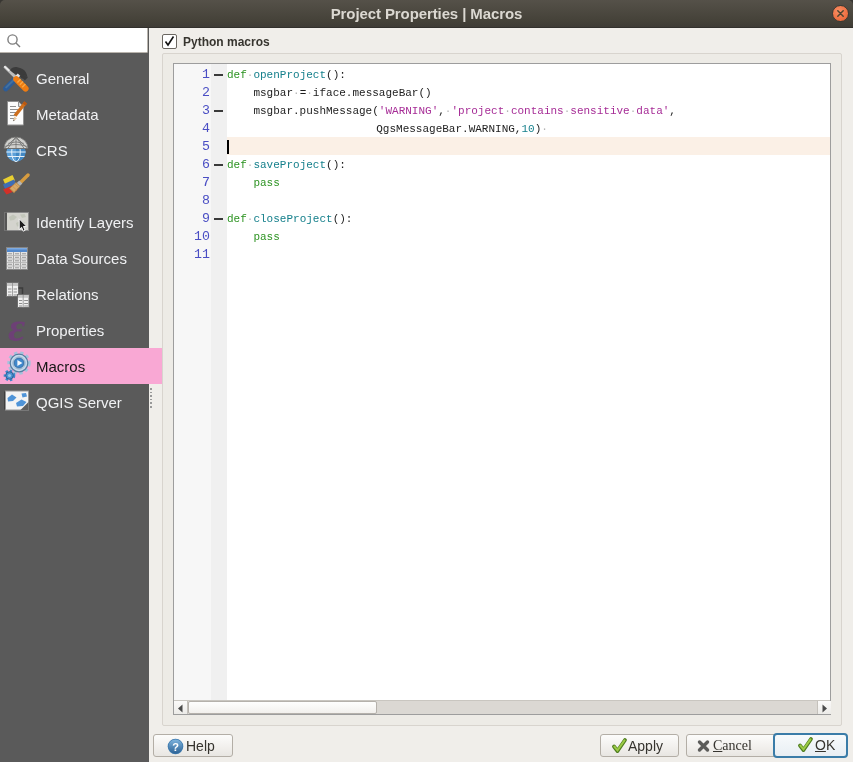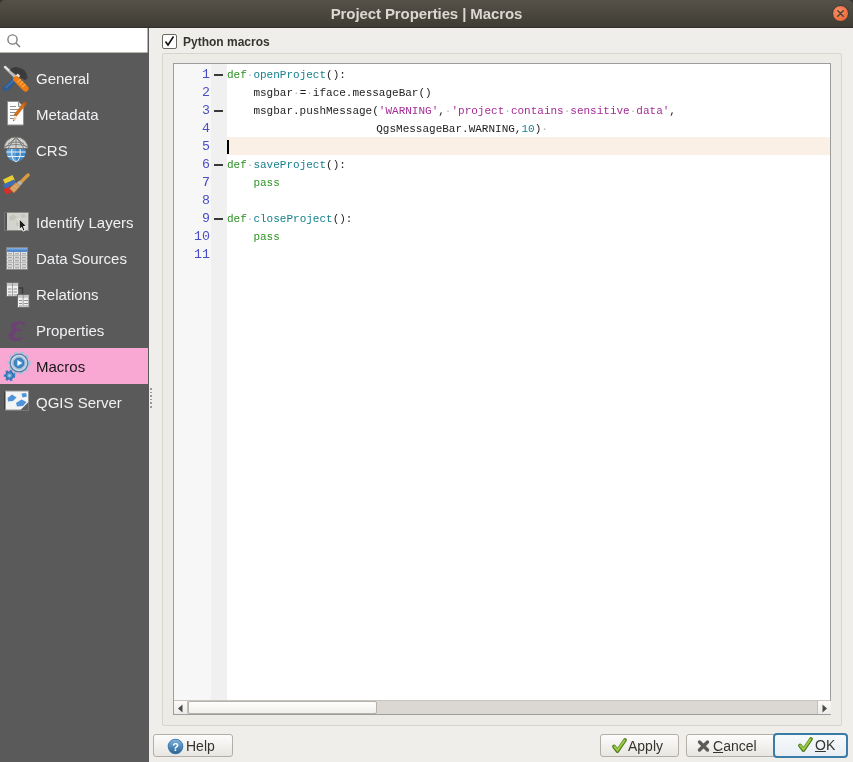--- a/index.html
+++ b/index.html
@@ -14,21 +14,21 @@
   #title{width:100%;text-align:center;top:5px;left:0;
     font-size:15px;font-weight:bold;color:#dbd8d1;letter-spacing:-0.1px;}
   #closebtn{right:4px;top:5px;width:17px;height:17px;border-radius:50%;
     background:radial-gradient(circle at 40% 35%, #f89066, #ef7346 55%, #e2602f);
     border:1px solid #3c3a33;box-sizing:border-box;}
   
   #sidebar{left:0;top:28px;width:149px;height:734px;background:#5a5a5a;}
   #search{left:0;top:28px;width:148px;height:25px;background:#fff;
     border-bottom:1px solid #b8b3ac;border-right:1px solid #b8b3ac;
     box-sizing:border-box;border-radius:0 0 2px 0;}
-  .row{left:0;width:148px;height:36px;color:#f0f1f3;font-size:15px;}
+  .row{left:0;width:173px;height:36px;color:#f0f1f3;font-size:15px;}
   .row .lbl{position:absolute;left:36px;top:0;line-height:37px;white-space:nowrap;}
   .row.sel{background:#f9a8d4;color:#161616;}
   .row svg{position:absolute;}
   #splitdots{left:150px;top:388px;width:2px;height:20px;
     background:repeating-linear-gradient(#999 0 1.6px,transparent 1.6px 3.6px);}
   
   #cb{left:162px;top:34px;width:13px;height:13px;background:#fff;
     border:1px solid #6b6761;border-radius:2px;}
   #cblabel{left:183px;top:35px;font-size:12px;font-weight:bold;color:#37352f;line-height:15px;}
   
@@ -59,21 +59,21 @@
   #sbtnr{left:817px;border-left:1px solid #c4c1bb;}
   #sthumb{left:188px;top:701px;width:189px;height:12.5px;background:linear-gradient(#fefefd,#f2f0ed);
     border:1px solid #b5b1ab;border-radius:2px;box-sizing:border-box;}
   
   .btn{position:absolute;height:23px;border:1px solid #b3aea6;border-radius:3px;
     background:linear-gradient(#fcfcfb,#f1efec 60%,#e8e6e2);box-sizing:border-box;
     font-size:14px;color:#36342f;text-align:center;}
   .btn .t{position:absolute;top:3px;white-space:nowrap;}
   #bhelp{left:153px;top:734px;width:80px;}
   #bapply{left:600px;top:734px;width:79px;}
-  #bcancel{left:686px;top:734px;width:101px;}
+  #bcancel{left:686px;top:734px;width:101px;font-family:Liberation Serif, serif;}
   #bok{left:773px;top:733px;width:75px;height:25px;border:2px solid #3a7ca8;border-radius:4px;
     background:linear-gradient(#f7fafc,#e8eef3);}
   .un{text-decoration:underline;}
 </style>
 </head>
 <body>
   <div class="abs" style="left:0;top:0;width:853px;height:28px;background:#383632"></div>
   <div id="titlebar" class="abs"></div>
   <div id="title" class="abs">Project Properties | Macros</div>
   <div id="closebtn" class="abs">

